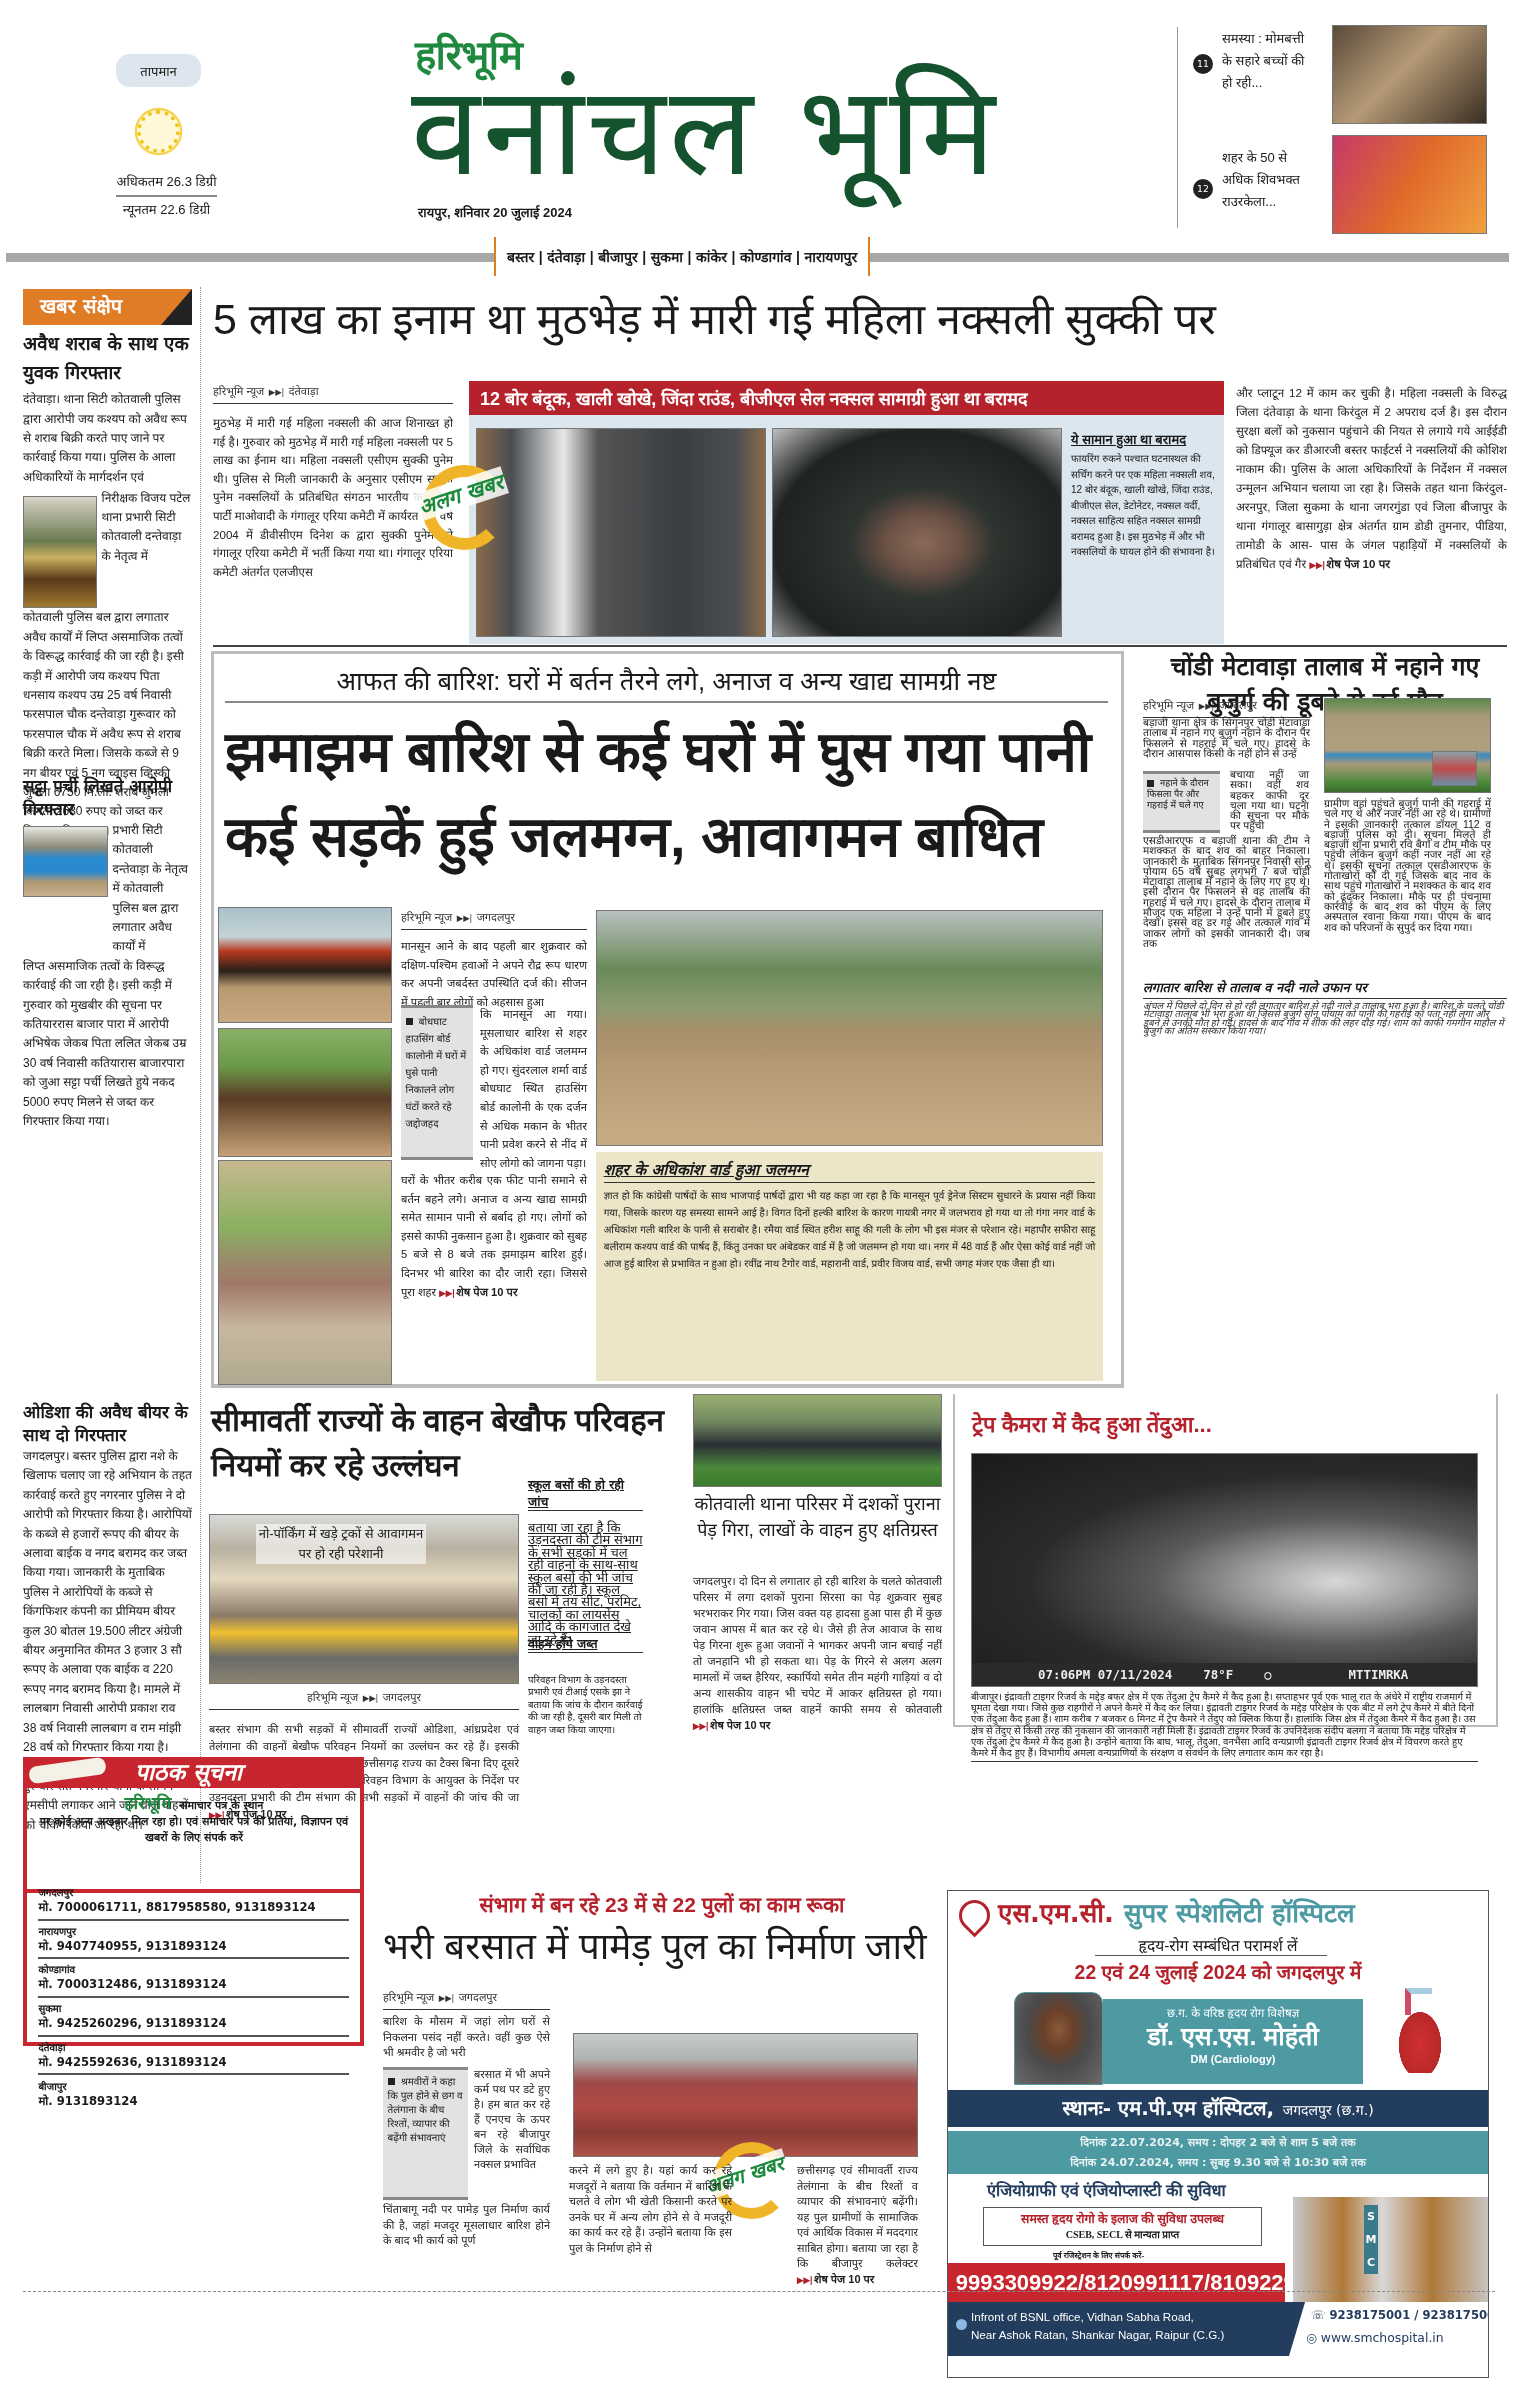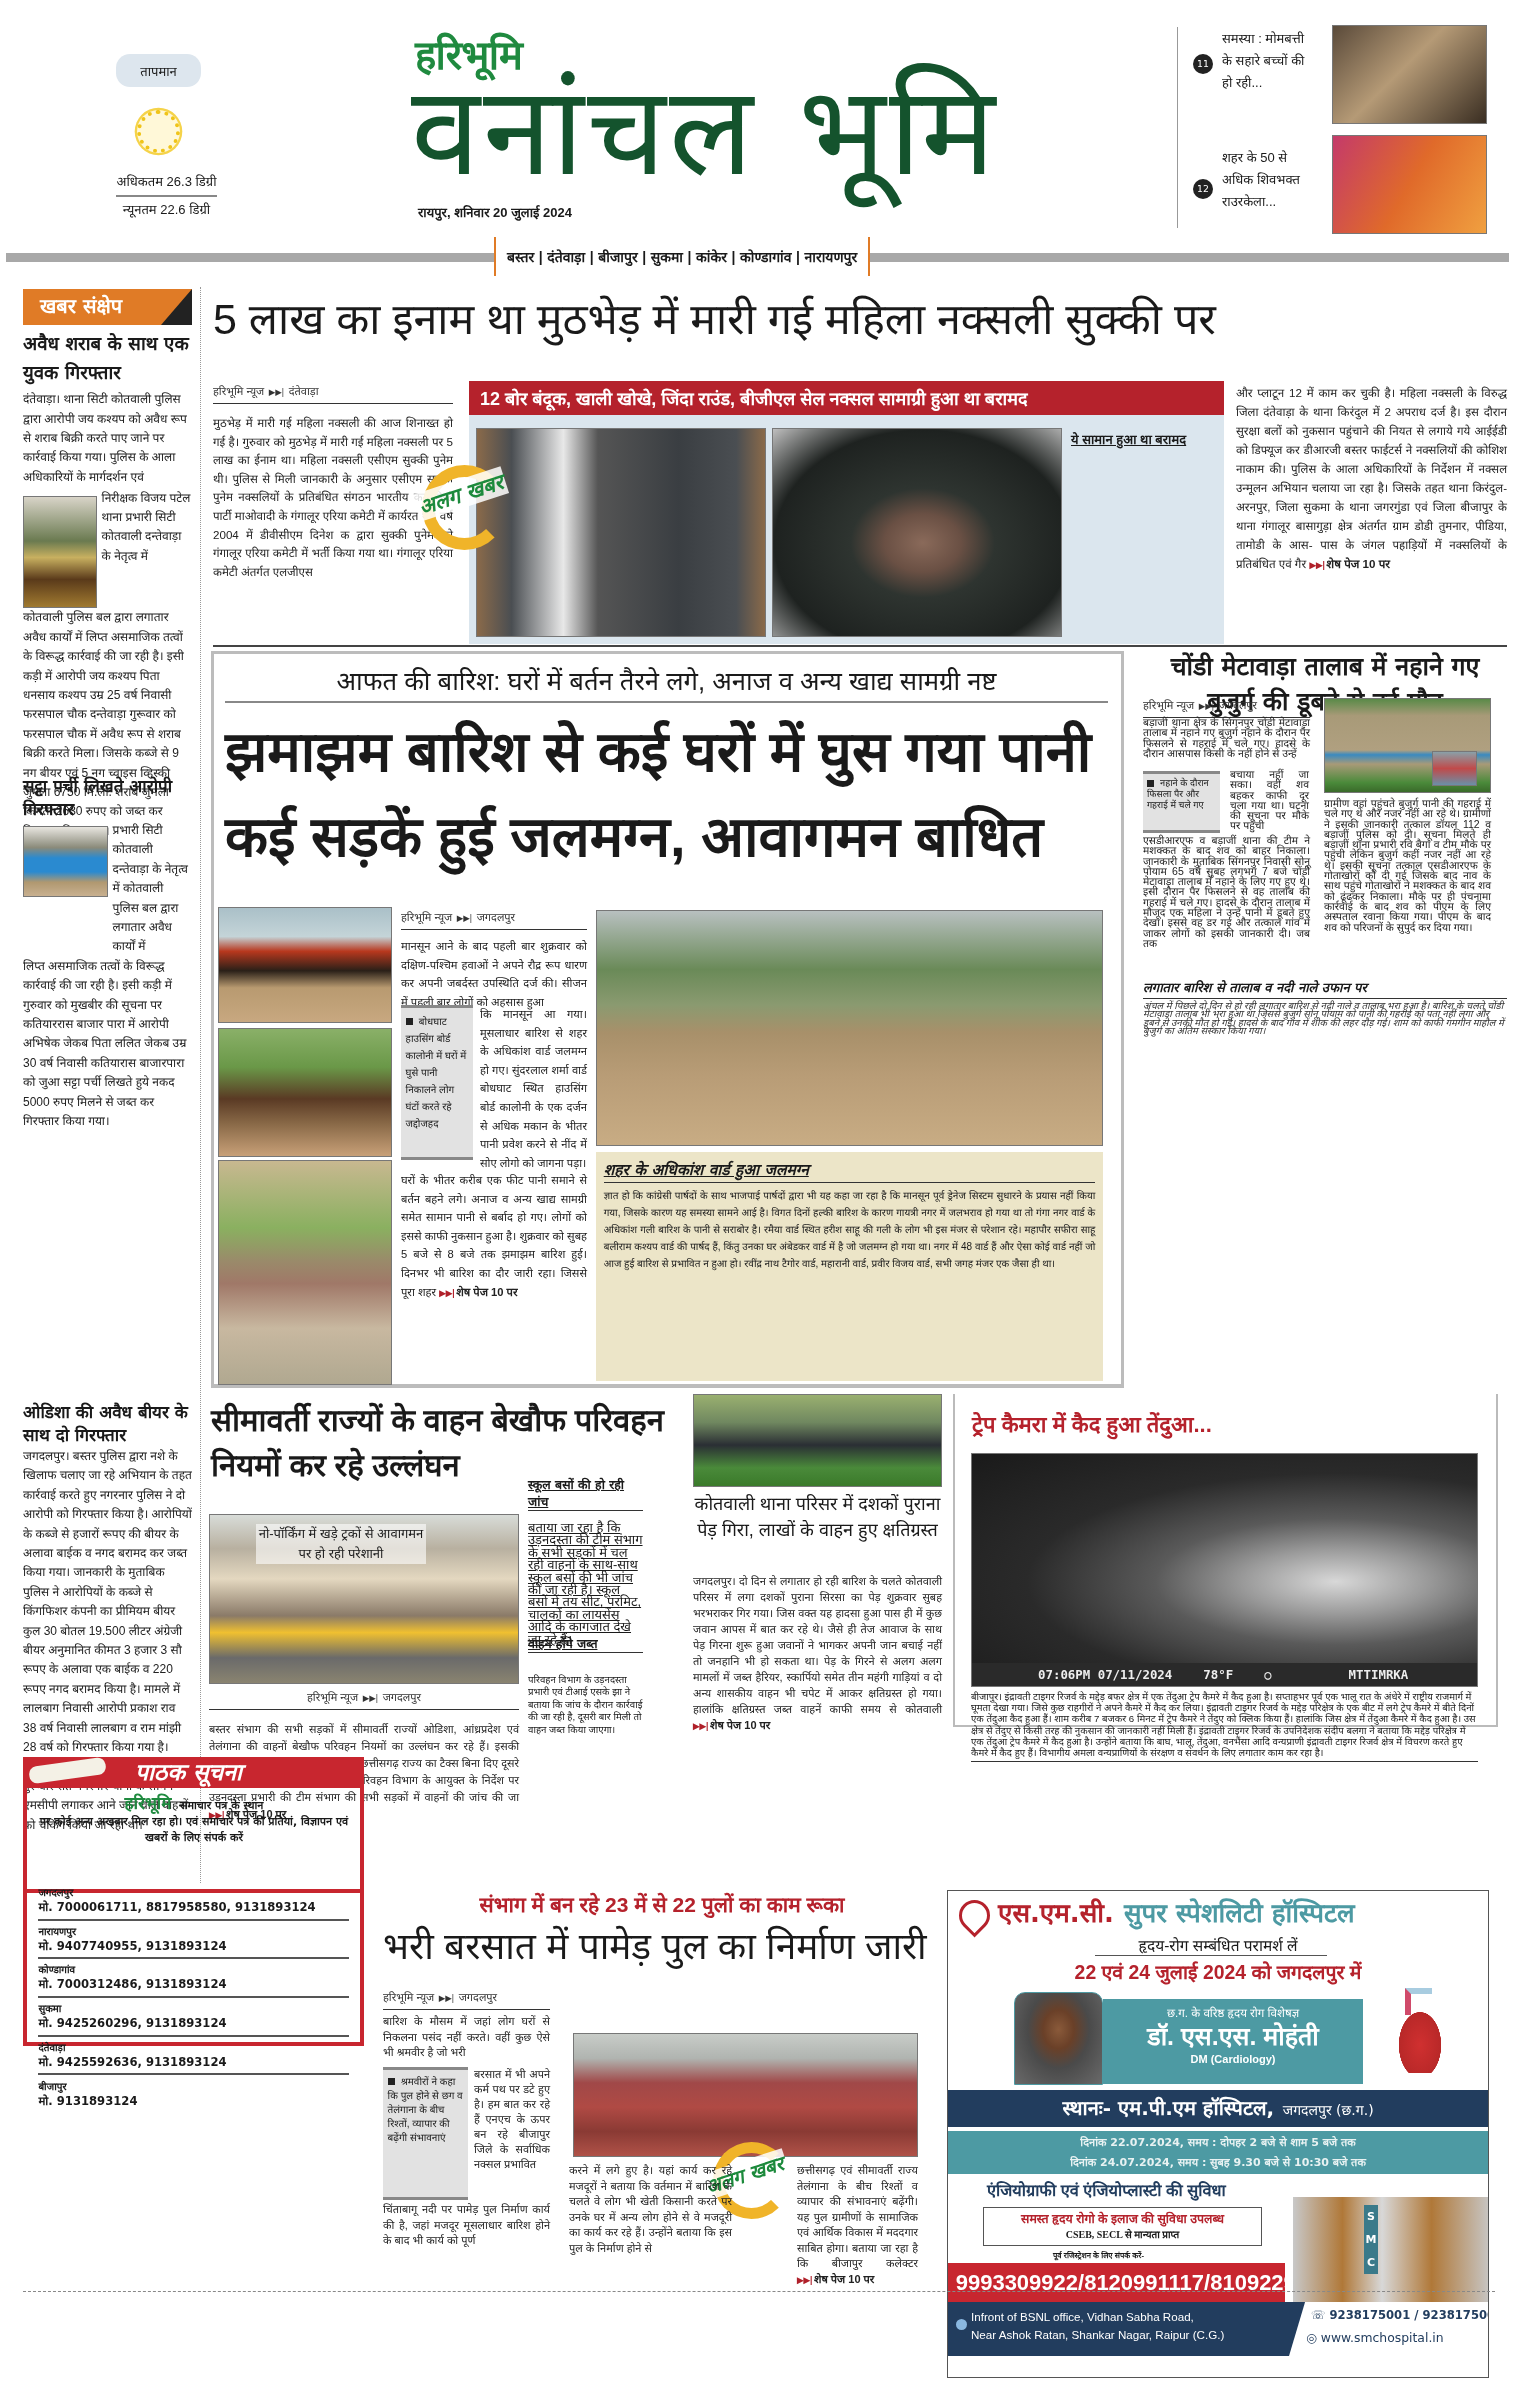--- a/index.html
+++ b/index.html
@@ -107,20 +107,21 @@
   <span class="cond" style="position:absolute;left:11px;top:4.6px;color:#fff;font-size:18px;font-weight:bold;white-space:nowrap;">12 बोर बंदूक, खाली खोखे, जिंदा राउंड, बीजीएल सेल नक्सल सामाग्री हुआ था बरामद</span>
 </div>
 <div class="abs" style="left:469px;top:415px;width:755px;height:229px;background:#dbe6ee;"></div>
 <div class="photo" style="left:476px;top:428px;width:290px;height:209px;background:linear-gradient(90deg,#8a6a4a 0%,#4a4e52 12%,#e8e8e8 30%,#555 42%,#3a3e42 70%,#4a4e52 90%,#8a6a4a 100%);"></div>
 <div class="photo" style="left:772px;top:428px;width:290px;height:209px;background:radial-gradient(ellipse at 52% 55%,#8a6a5a 0%,#6a5044 18%,#2e3430 34%,#1e2220 70%,#bfbfbf 100%);"></div>
 <div class="alag-badge" style="left:422px;top:465px;"></div>
 <div class="alag-text" style="left:414px;top:480px;font-size:21px;">अलग खबर</div>
 
 <div class="abs" style="left:1071px;top:430px;width:147px;">
   <div class="cond" style="font-size:13px;font-weight:bold;text-decoration:underline;margin-bottom:3.1px;">ये सामान हुआ था बरामद</div>
+  <div class="cond" style="font-size:10px;line-height:15.5px;color:#222;">फायरिंग रुकने पश्चात घटनास्थल की सर्चिंग करने पर एक महिला नक्सली शव, 12 बोर बंदूक, खाली खोखे, जिंदा राउंड, बीजीएल सेल, डेटोनेटर, नक्सल वर्दी, नक्सल साहित्य सहित नक्सल सामग्री बरामद हुआ है। इस मुठभेड़ में और भी नक्सलियों के घायल होने की संभावना है।</div>
 </div>
 
 <div class="abs body-text" style="left:1236px;top:383px;width:271px;font-size:11.6px;line-height:19px;">
   <span>और प्लाटून 12 में काम कर चुकी है। महिला नक्सली के विरुद्ध जिला दंतेवाड़ा के थाना किरंदुल में 2 अपराध दर्ज है। इस दौरान सुरक्षा बलों को नुकसान पहुंचाने की नियत से लगाये गये आईईडी को डिफ्यूज कर डीआरजी बस्तर फाईटर्स ने नक्सलियों की कोशिश नाकाम की। पुलिस के आला अधिकारियों के निर्देशन में नक्सल उन्मूलन अभियान चलाया जा रहा है। जिसके तहत थाना किरंदुल-अरनपुर, जिला सुकमा के थाना जगरगुंडा एवं जिला बीजापुर के थाना गंगालूर बासागुड़ा क्षेत्र अंतर्गत ग्राम डोडी तुमनार, पीडिया, तामोडी के आस- पास के जंगल पहाड़ियों में नक्सलियों के प्रतिबंधित एवं गैर</span>
   <span class="cont"><span class="arr">▶▶|</span><span>शेष पेज 10 पर</span></span>
 </div>
 
 <div class="hrule" style="left:213px;top:645px;width:1294px;"></div>
 
 <div class="abs" style="left:211px;top:651px;width:913px;height:736px;border:3.1px solid #bcbcbc;"></div>

